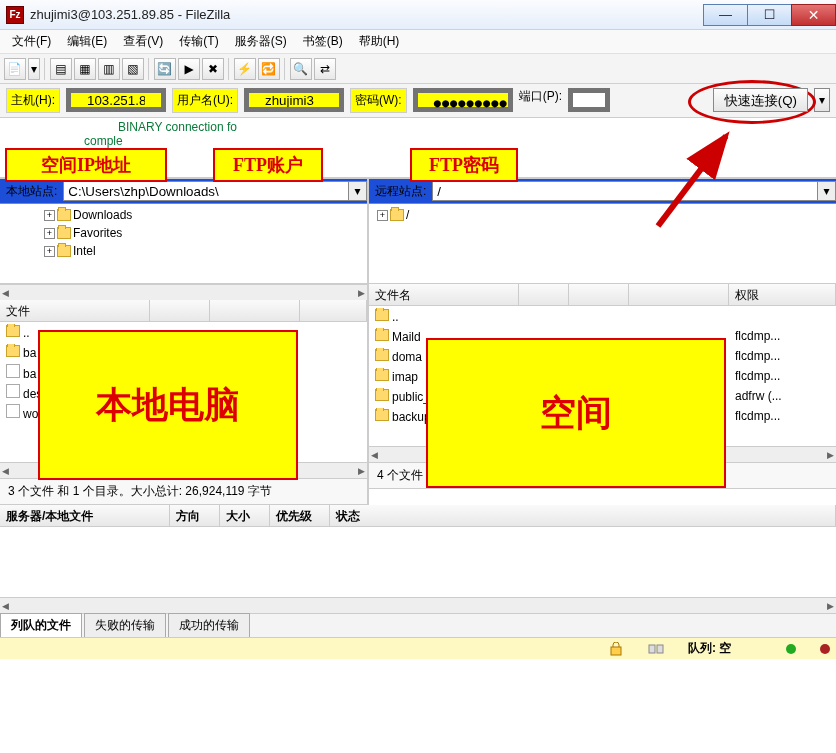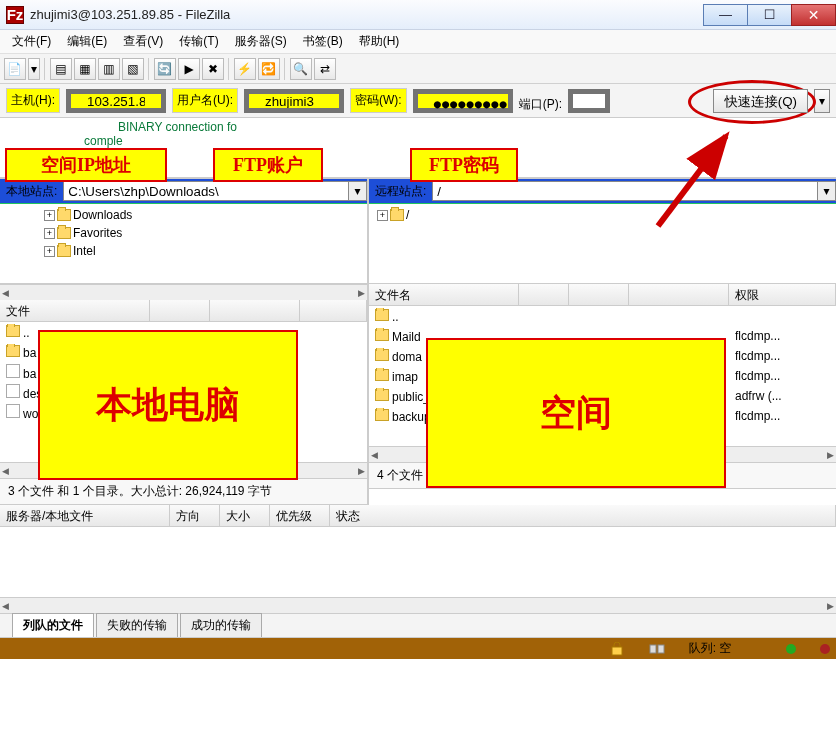--- a/index.html
+++ b/index.html
@@ -1,28 +1,28 @@
 <!DOCTYPE html>
 <html><head>
 <meta charset="utf-8">
 <style>
 * { box-sizing: border-box; margin: 0; padding: 0; }
 body { font-family: "Microsoft YaHei", Tahoma, sans-serif; font-size: 12px; background: #fff; width: 836px; height: 753px; overflow: hidden; position: relative; }
 .titlebar { height: 30px; background: linear-gradient(#fbfcfe,#e5eefb); display: flex; align-items: center; padding-left: 6px; border-bottom: 1px solid #c9d3e4; }
-.titlebar .fz-icon { width: 18px; height: 18px; background:#a00; color:#fff; font-weight:bold; display:flex; align-items:center; justify-content:center; font-size:15px; border:1px solid #600; }
+.titlebar .fz-icon { width: 18px; height: 18px; background:#a00; color:#fff; font-weight:bold; display:flex; align-items:center; justify-content:center; font-size:10px; border:1px solid #600; }
 .titlebar .title { margin-left: 6px; font-size: 13px; color:#222; }
 .winbtns { margin-left:auto; display:flex; }
 .winbtn { width:45px; height:22px; border:1px solid #5a7db4; background:linear-gradient(#e9f2fc,#c5dbf7); margin-left:-1px; display:flex; align-items:center; justify-content:center; font-size:13px; color:#223; }
 .winbtn.close { background:linear-gradient(#e57373,#c13030); color:#fff; border-color:#9a2020; font-size:14px; }
 .menubar { height:24px; display:flex; align-items:center; padding:0 4px; border-bottom:1px solid #e0e0e0; background:#f9f9f9; }
 .menubar span { padding:2px 8px; cursor:default; }
 .toolbar { height:30px; display:flex; align-items:center; padding:2px 4px; border-bottom:1px solid #d0d0d0; background:#f4f4f4; gap:2px; }
 .tbtn { width:22px; height:22px; border:1px solid #bbb; background:linear-gradient(#fff,#e8e8e8); display:flex; align-items:center; justify-content:center; font-size:12px; }
 .tsep { width:2px; height:22px; border-left:1px solid #ccc; margin:0 2px; }
-.quickbar { height:34px; display:flex; align-items:flex-end; padding:4px 6px; border-bottom:1px solid #ccc; background:#f4f4f4; gap:6px; position:relative; }
+.quickbar { height:34px; display:flex; align-items:flex-start; padding:4px 6px; border-bottom:1px solid #ccc; background:#f4f4f4; gap:6px; position:relative; }
 .qlabel { background:#ffff00; padding:3px 4px; border:1px solid #ccc; }
 .qinput { background:#ffff00; border:5px solid #737373; padding:3px 16px; height:24px; }
 .qinput.plain { background:#fff; }
 .qpass { font-family: monospace; letter-spacing:1px; }
 .qbtn { border:1px solid #888; background:linear-gradient(#fdfdfd,#e5e5e5); padding:3px 10px; height:24px; position:relative; z-index:5; }
 .qdrop { width:16px; height:24px; border:1px solid #888; background:linear-gradient(#fdfdfd,#e5e5e5); display:flex; align-items:center; justify-content:center; }
 .red-oval { position:absolute; border:3px solid #c00; border-radius:50%; width:128px; height:44px; right:20px; top:-4px; z-index:4; pointer-events:none; }
 .logpane { height:60px; padding:4px 8px; font-size:12px; position:relative; border-bottom:1px solid #ccc; overflow:hidden; }
 .logpane .greentxt { color:#0a7a3a; position:absolute; left:118px; top:2px; }
 .statusline { padding:2px 8px; }
@@ -41,27 +41,27 @@
 .folder-icon { width:14px; height:12px; background:#ffd96b; border:1px solid #c9a227; position:relative; }
 .folder-icon::before { content:""; position:absolute; top:-3px; left:0; width:6px; height:3px; background:#ffd96b; border:1px solid #c9a227; border-bottom:none; }
 .listhdr { height:22px; display:flex; background:linear-gradient(#fafafa,#e8e8e8); border-bottom:1px solid #ccc; }
 .listhdr > div { border-right:1px solid #ccc; padding:3px 6px; overflow:hidden; white-space:nowrap; }
 .hscroll { height:16px; background:#eee; border-top:1px solid #ccc; display:flex; align-items:center; justify-content:space-between; padding:0 2px; font-size:9px; color:#666; }
 .listbody { height:140px; overflow:hidden; background:#fff; position:relative; }
 .filerow { display:flex; align-items:center; height:20px; }
 .filerow > div { padding:1px 6px; overflow:hidden; white-space:nowrap; text-overflow:ellipsis; }
 .file-icon { width:14px; height:14px; border:1px solid #aaa; background:#fff; display:inline-block; margin-right:3px; position:relative; }
 .summary { padding:4px 8px; border-top:1px solid #ccc; border-bottom:1px solid #ccc; background:#f8f8f8; }
-.queuehdr { height:22px; display:flex; background:linear-gradient(#fafafa,#e8e8e8); border-bottom:1px solid #ccc; }
+.queuehdr { height:22px; display:flex; background:linear-gradient(#fafafa,#e8e8e8); border-bottom:1px solid #ccc;font-weight:bold; }
 .queuehdr > div { border-right:1px solid #ccc; padding:3px 6px; }
 .queuebody { height:70px; background:#fff; }
-.bottomtabs { height:24px; display:flex; align-items:flex-end; border-top:1px solid #ccc; background:#f4f4f4; padding-left:12px; }
+.bottomtabs { height:24px; display:flex; align-items:flex-end; border-top:1px solid #ccc; background:#f4f4f4; padding-left:0; }
 .btab { border:1px solid #aaa; border-bottom:none; padding:3px 10px; background:#eee; margin-right:2px; font-size:12px; }
 .btab.active { background:#fff; font-weight:bold; }
-.statusbar { height:22px; display:flex; align-items:center; border-top:1px solid #ccc; background:#a16207; font-size:12px; justify-content:flex-end; padding:0 6px; gap:24px; }
+.statusbar { height:22px; display:flex; align-items:center; border-top:1px solid #ccc; background:#fef9c3; font-size:12px; justify-content:flex-end; padding:0 6px; gap:24px;font-weight:bold; }
 .sb-icon { width:16px; height:14px; }
 .red-arrow { position:absolute; z-index:9; pointer-events:none; }
 </style>
 </head>
 <body>
 
 <div class="titlebar">
   <div class="fz-icon">Fz</div>
   <div class="title">zhujimi3@103.251.89.85 - FileZilla</div>
   <div class="winbtns">

